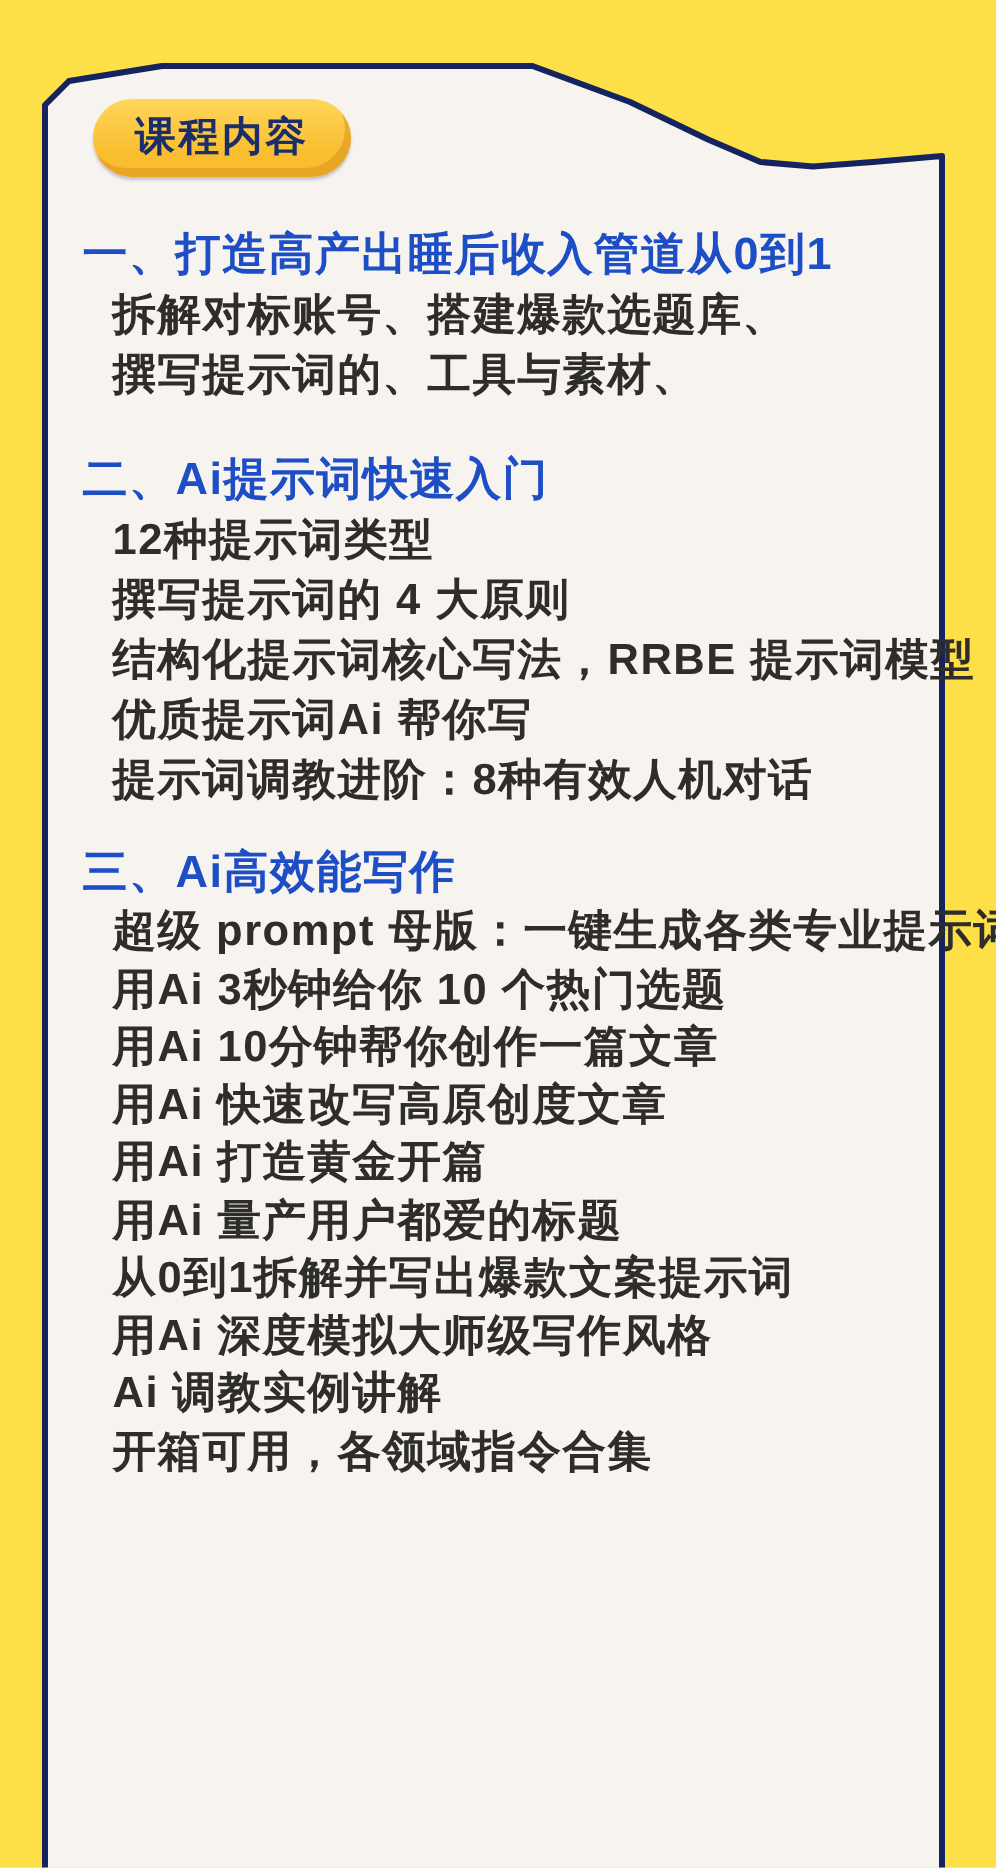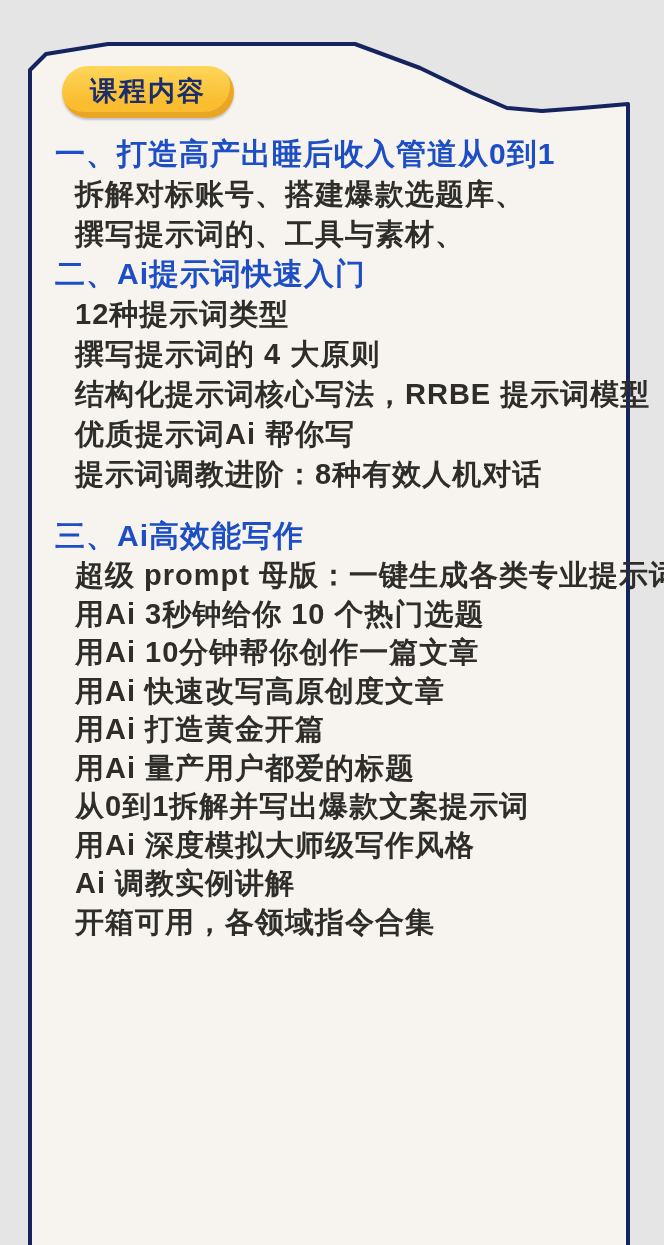--- a/index.html
+++ b/index.html
@@ -1,21 +1,21 @@
 <!DOCTYPE html>
 <html><head>
 <meta charset="utf-8">
 <style>
   html, body { margin: 0; padding: 0; }
   .screen {
     position: relative;
     width: 664px;
     height: 1245px;
     overflow: hidden;
-    background: #e5e5e5;
+    background: #fde047;
     font-family: "Liberation Sans", "DejaVu Sans", sans-serif;
   }
   .paper-svg {
     position: absolute;
     left: 0; top: 0;
     width: 664px; height: 1245px;
     display: block;
   }
   .content {
     position: absolute;
@@ -51,22 +51,22 @@
   }
   .line {
     padding-left: 45px;
     font-size: 29px;
     line-height: 40px;
     font-weight: 700;
     color: #2e2d2a;
     letter-spacing: 1px;
     white-space: nowrap;
   }
-  .s1 { margin-top: 16px; }
-  .s2 { }
+  .s1 { margin-top: 32px; }
+  .s2 { margin-top: 30px; }
   .s3 { margin-top: 22px; }
   .s4 { margin-top: 37px; }
   .s3 .line { line-height: 38.5px; }
   .wrap-para {
     margin: 0 0 0 8px;
     text-indent: 37px;
     font-size: 28px;
     line-height: 40px;
     font-weight: 700;
     color: #2e2d2a;

